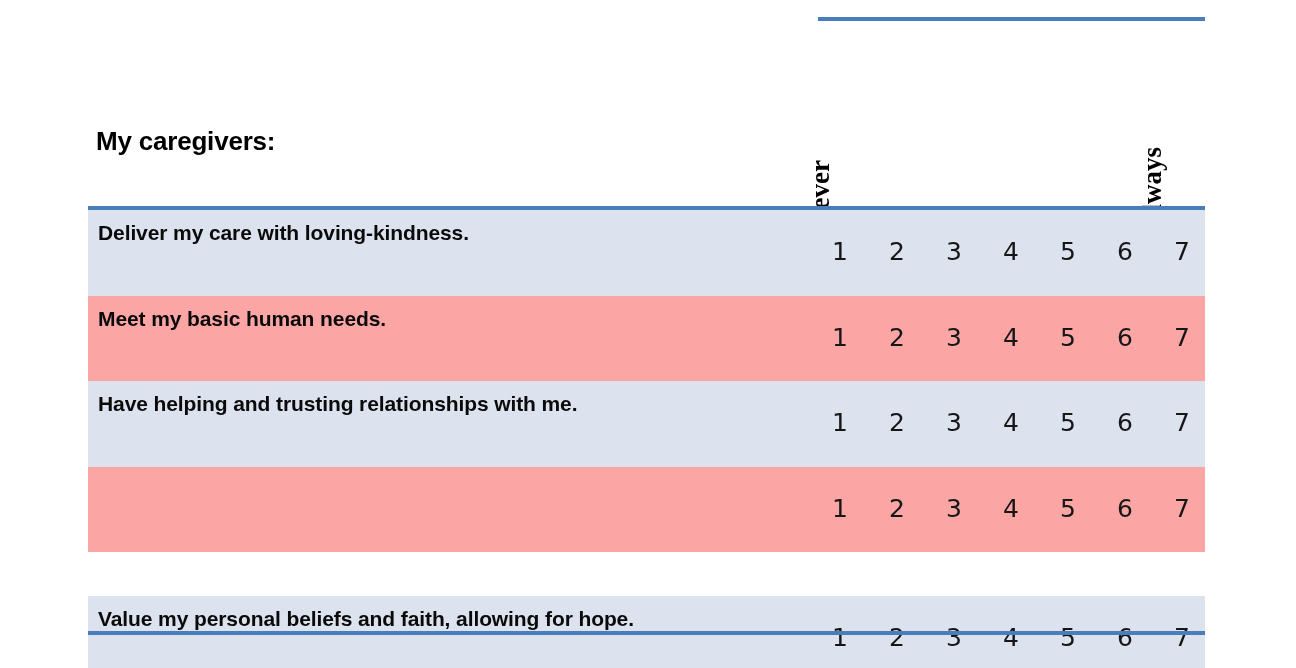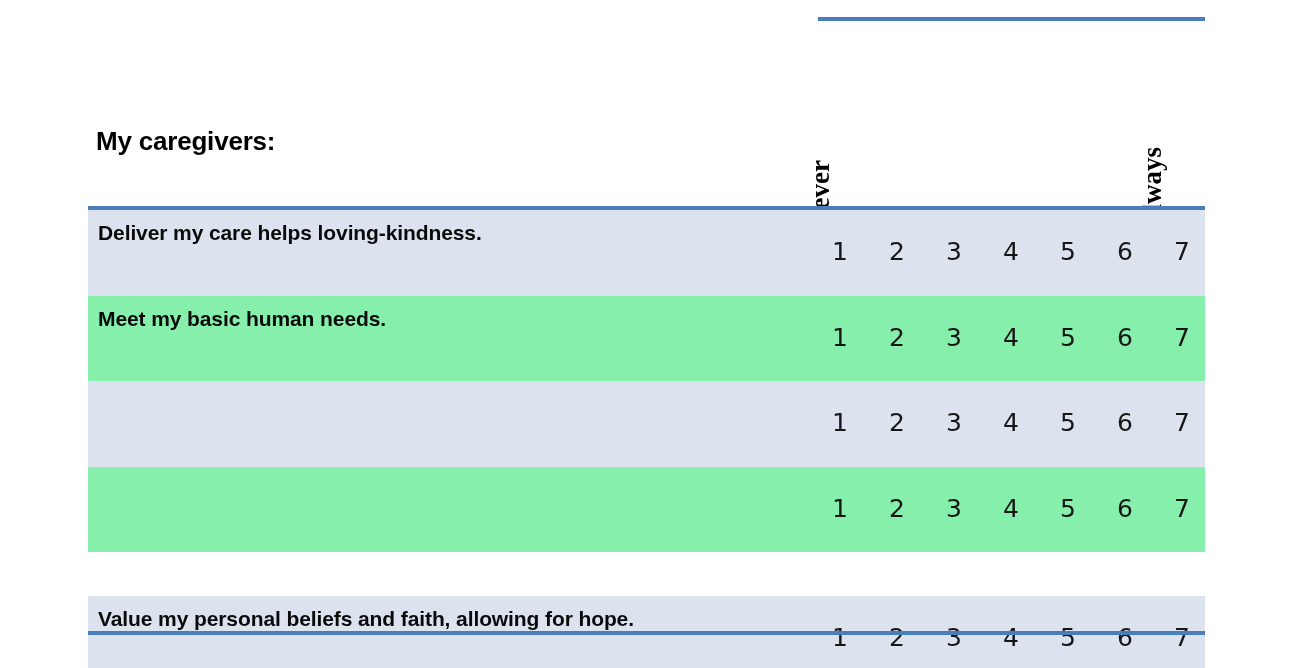--- a/index.html
+++ b/index.html
@@ -82,21 +82,21 @@
     top: 210px;
     width: 1117px;
   }
 
   .row {
     position: relative;
     width: 1117px;
     box-sizing: border-box;
   }
   .row.shaded { background: #dce3ef; }
-  .row.plain  { background: #86efac; }
+  .row.plain  { background: #fca5a5; }
 
   .row-label {
     position: absolute;
     left: 10px;
     top: 7px;
     width: 700px;
     font-size: 21px;
     font-weight: bold;
     color: #0a0a0a;
     line-height: 31px;
@@ -143,21 +143,21 @@
   </div>
 
   <div class="anchor anchor-never">Never</div>
 
   <div class="anchor anchor-always">Always</div>
 
   <div class="header-rule"></div>
 
   <div class="rows" id="rows-container">
       <div class="row shaded" style="height: 86px;">
-        <div class="row-label">Deliver my care helps loving-kindness.</div>
+        <div class="row-label">Deliver my care with loving-kindness.</div>
         <div class="scale">
           <div class="scale-item" style="left: 0px;">1</div>
           <div class="scale-item" style="left: 57px;">2</div>
           <div class="scale-item" style="left: 114px;">3</div>
           <div class="scale-item" style="left: 171px;">4</div>
           <div class="scale-item" style="left: 228px;">5</div>
           <div class="scale-item" style="left: 285px;">6</div>
           <div class="scale-item" style="left: 342px;">7</div>
         </div>
       </div>
@@ -167,20 +167,21 @@
           <div class="scale-item" style="left: 0px;">1</div>
           <div class="scale-item" style="left: 57px;">2</div>
           <div class="scale-item" style="left: 114px;">3</div>
           <div class="scale-item" style="left: 171px;">4</div>
           <div class="scale-item" style="left: 228px;">5</div>
           <div class="scale-item" style="left: 285px;">6</div>
           <div class="scale-item" style="left: 342px;">7</div>
         </div>
       </div>
       <div class="row shaded" style="height: 86px;">
+        <div class="row-label">Have helping and trusting relationships with me.</div>
         <div class="scale">
           <div class="scale-item" style="left: 0px;">1</div>
           <div class="scale-item" style="left: 57px;">2</div>
           <div class="scale-item" style="left: 114px;">3</div>
           <div class="scale-item" style="left: 171px;">4</div>
           <div class="scale-item" style="left: 228px;">5</div>
           <div class="scale-item" style="left: 285px;">6</div>
           <div class="scale-item" style="left: 342px;">7</div>
         </div>
       </div>

